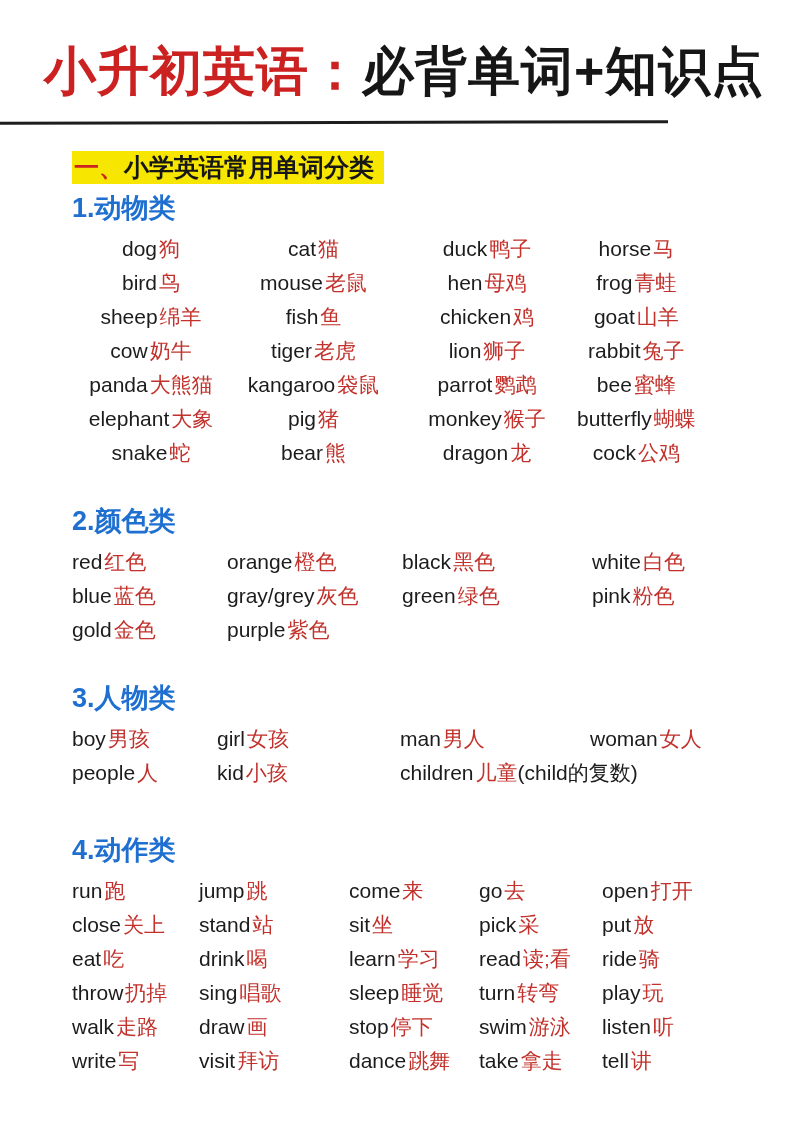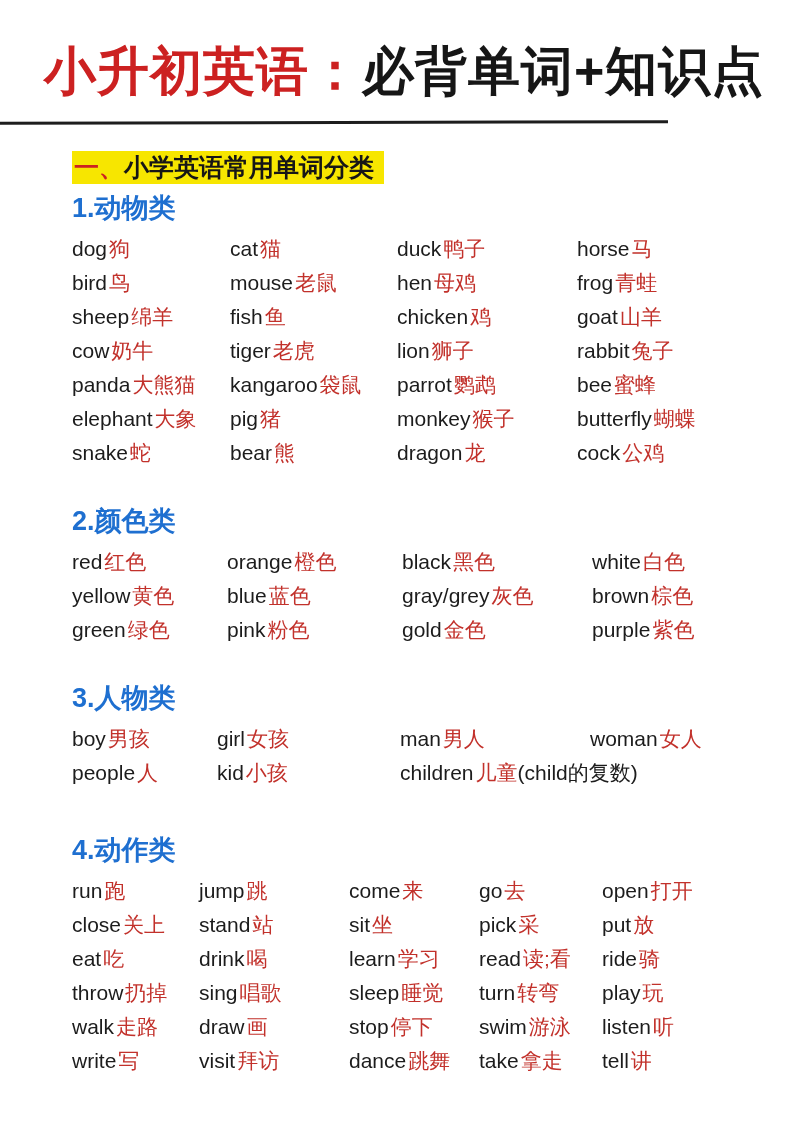--- a/index.html
+++ b/index.html
@@ -42,21 +42,21 @@
   .cat-heading{
     color:#1e6fd0;font-size:27px;font-weight:700;
     line-height:36px;margin-bottom:6px;white-space:nowrap;
   }
 
   .word-grid{
     display:grid;
     font-size:21px;line-height:34px;
     font-weight:500;
   }
-  .cat-0 .word-grid{grid-template-columns:158px 167px 180px auto;}
+  .cat-0 .word-grid{grid-template-columns:158px 167px 180px auto;text-align:center;}
   .cat-1 .word-grid{grid-template-columns:155px 175px 190px auto;}
   .cat-2 .word-grid{grid-template-columns:145px 183px 190px auto;}
   .cat-3 .word-grid{grid-template-columns:127px 150px 130px 123px auto;}
 
   .word-entry{white-space:nowrap;}
   .word-entry .en{color:#1c1c1c;}
   .word-entry .zh{color:#c2312b;margin-left:2px;}
   .word-entry .extra{color:#1c1c1c;}
 </style>
 </head>
@@ -110,24 +110,22 @@
             <div class="word-entry"><span class="en">cock</span><span class="zh">公鸡</span></div>
           </div>
         </section>
         <section class="category cat-1">
           <div class="cat-heading">2.颜色类</div>
           <div class="word-grid">
             <div class="word-entry"><span class="en">red</span><span class="zh">红色</span></div>
             <div class="word-entry"><span class="en">orange</span><span class="zh">橙色</span></div>
             <div class="word-entry"><span class="en">black</span><span class="zh">黑色</span></div>
             <div class="word-entry"><span class="en">white</span><span class="zh">白色</span></div>
-            <div class="word-entry"><span class="en">yellow</span><span class="zh">黄色</span></div>
             <div class="word-entry"><span class="en">blue</span><span class="zh">蓝色</span></div>
             <div class="word-entry"><span class="en">gray/grey</span><span class="zh">灰色</span></div>
-            <div class="word-entry"><span class="en">brown</span><span class="zh">棕色</span></div>
             <div class="word-entry"><span class="en">green</span><span class="zh">绿色</span></div>
             <div class="word-entry"><span class="en">pink</span><span class="zh">粉色</span></div>
             <div class="word-entry"><span class="en">gold</span><span class="zh">金色</span></div>
             <div class="word-entry"><span class="en">purple</span><span class="zh">紫色</span></div>
           </div>
         </section>
         <section class="category cat-2">
           <div class="cat-heading">3.人物类</div>
           <div class="word-grid">
             <div class="word-entry"><span class="en">boy</span><span class="zh">男孩</span></div>

